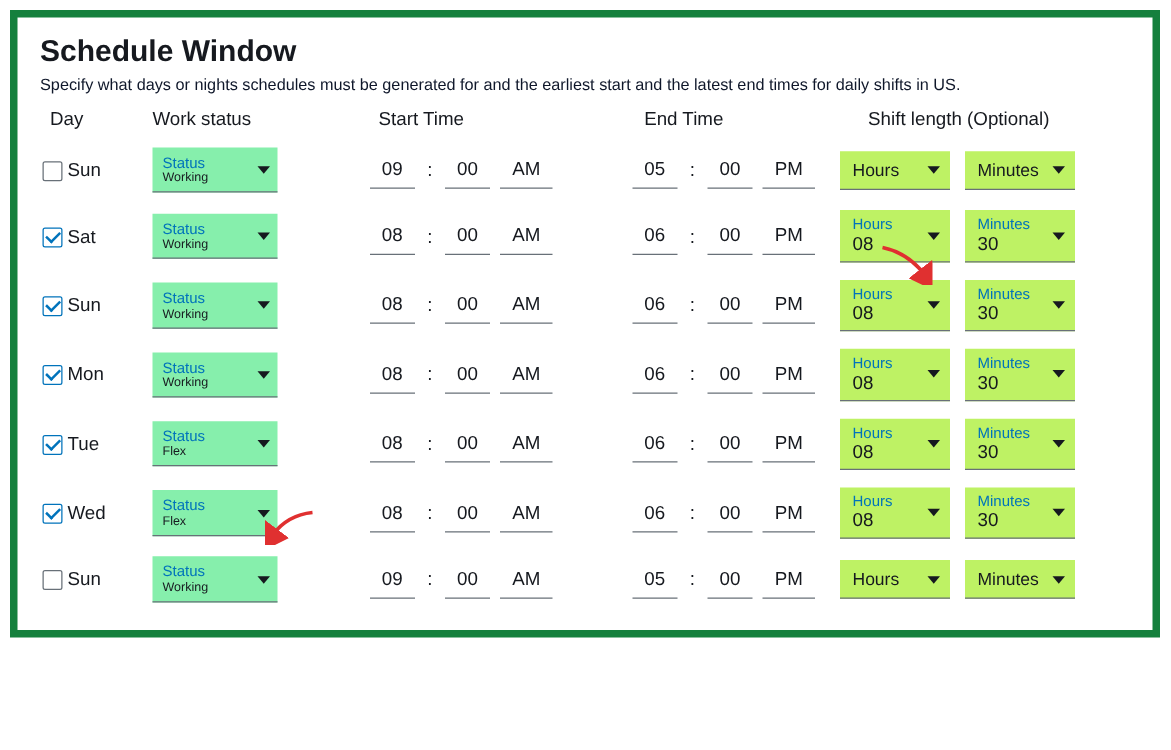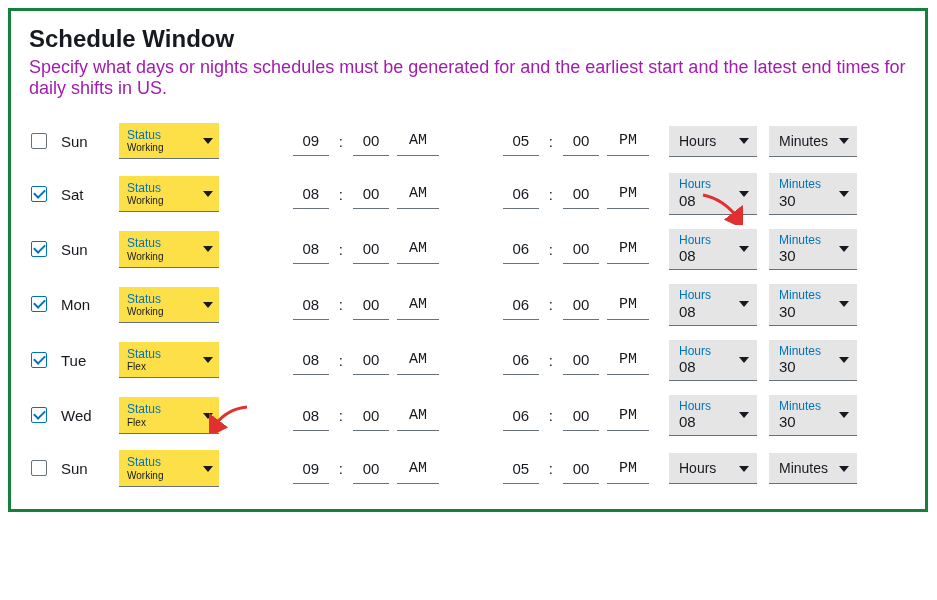--- a/index.html
+++ b/index.html
@@ -4,34 +4,34 @@
   <style>
     * { box-sizing: border-box; margin: 0; padding: 0; }
     body {
       font-family: -apple-system, BlinkMacSystemFont, "Segoe UI", Arial, sans-serif;
       background: #fff;
       padding: 8px;
       color: #16191f;
       font-size: 14px;
     }
     .container {
-      border: 3px solid #15803d;
+      border: 6px solid #15803d;
       padding: 14px 18px 8px 18px;
       width: 920px;
       position: relative;
     }
     h1 {
       font-size: 24px;
       font-weight: 600;
       margin-bottom: 4px;
     }
     .subtitle {
-      font-size: 18px;
-      color: #a21caf;
-      margin-bottom: 24px;
+      font-size: 13px;
+      color: #0f172a;
+      margin-bottom: 12px;
     }
     .headers {
       display: grid;
       grid-template-columns: 90px 110px 210px 210px 210px;
       gap: 0;
       margin-bottom: 14px;
     }
     .headers > div {
       font-size: 15px;
       color: #16191f;
@@ -44,22 +44,22 @@
 
     .row {
       display: grid;
       grid-template-columns: 90px 110px 210px 210px 210px;
       align-items: center;
       margin-bottom: 14px;
     }
 
     .daycell {
       display: flex;
-      align-items: flex-start;
-      gap: 14px;
+      align-items: flex-end;
+      gap: 4px;
       padding-left: 2px;
     }
     .checkbox {
       width: 16px;
       height: 16px;
       border: 1.5px solid #687078;
       border-radius: 2px;
       display: inline-flex;
       align-items: center;
       justify-content: center;
@@ -75,21 +75,21 @@
       border-left: 2px solid #0073bb;
       border-bottom: 2px solid #0073bb;
       transform: rotate(-45deg);
       margin-top: -3px;
     }
     .daylabel {
       font-size: 15px;
     }
 
     .status-box {
-      background: #fde047;
+      background: #86efac;
       border-bottom: 1.5px solid #687078;
       padding: 5px 6px 4px 8px;
       width: 100px;
       display: flex;
       align-items: center;
       justify-content: space-between;
       cursor: pointer;
     }
     .status-text {
       display: flex;
@@ -118,31 +118,31 @@
       gap: 8px;
     }
     .tfield {
       border-bottom: 1.5px solid #687078;
       padding: 6px 6px;
       min-width: 36px;
       text-align: center;
       font-size: 15px;
       cursor: text;
     }
-    .tfield.wide { min-width: 42px; font-family: Liberation Mono, monospace; }
+    .tfield.wide { min-width: 42px; }
     .colon { font-size: 15px; padding: 0 2px; }
 
     .shiftbox {
       display: flex;
       gap: 12px;
       justify-content: flex-end;
       padding-right: 2px;
     }
     .shift-dd {
-      background: #e5e5e5;
+      background: #bef264;
       border-bottom: 1.5px solid #687078;
       padding: 7px 8px 6px 10px;
       width: 88px;
       display: flex;
       align-items: center;
       justify-content: space-between;
       cursor: pointer;
     }
     .shift-dd.filled {
       padding: 4px 8px 4px 10px;
@@ -170,20 +170,27 @@
       pointer-events: none;
     }
   </style>
 </head>
 <body>
 
 <div class="container">
   <h1>Schedule Window</h1>
   <p class="subtitle">Specify what days or nights schedules must be generated for and the earliest start and the latest end times for daily shifts in US.</p>
 
+  <div class="headers">
+    <div class="h-day">Day</div>
+    <div class="h-status">Work status</div>
+    <div class="h-start">Start Time</div>
+    <div class="h-end">End Time</div>
+    <div class="h-shift">Shift length (Optional)</div>
+  </div>
 
   <div id="rows">
       <div class="row">
         <div class="daycell">
           <span class="checkbox"></span>
           <span class="daylabel">Sun</span>
         </div>
         <div class="status-box">
           <div class="status-text">
             <span class="status-label">Status</span>

